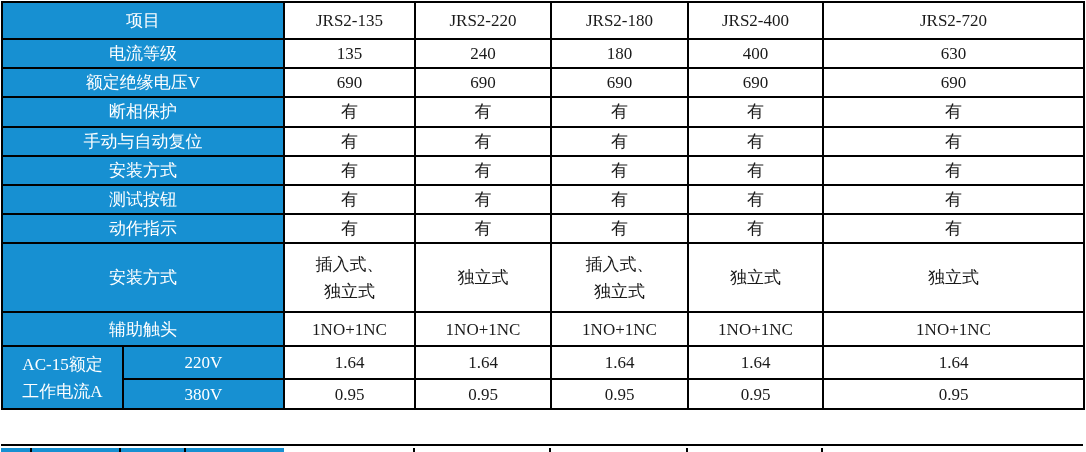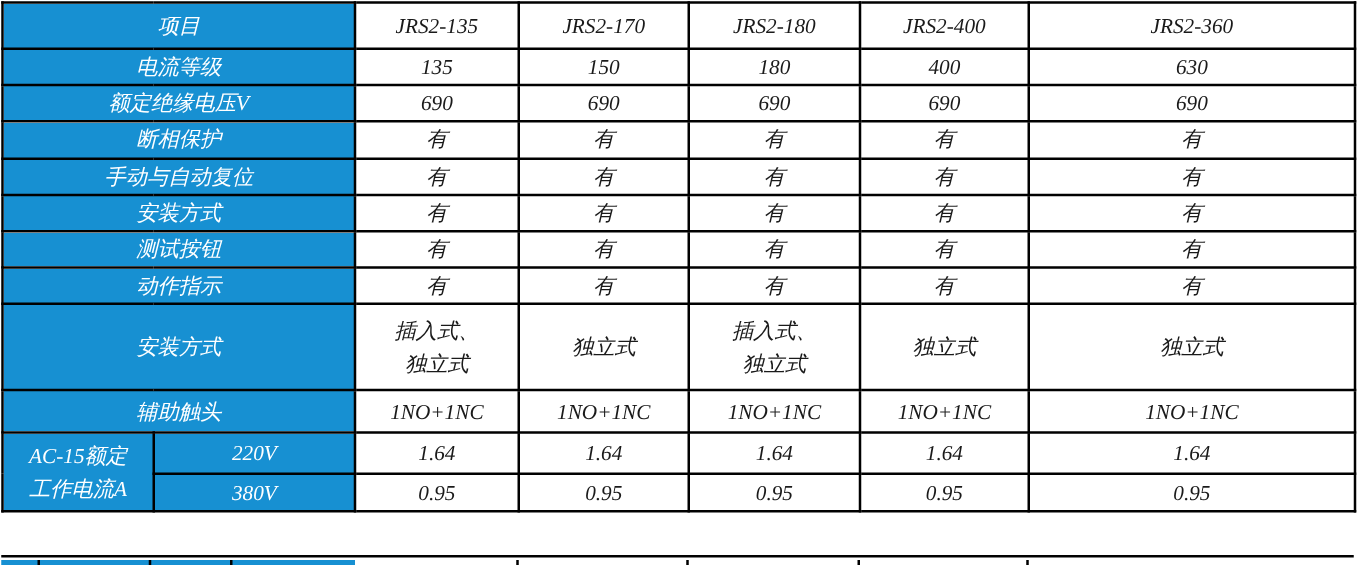--- a/index.html
+++ b/index.html
@@ -9,21 +9,20 @@
     --cell-text:#1a1a1a;
     --page-bg:#ffffff;
   }
   html,body{margin:0;padding:0;}
   body{background:var(--page-bg);font-family:"Liberation Serif","DejaVu Serif",serif;}
   .stage{
     position:relative;
     width:1086px;height:452px;
     background:var(--page-bg);
     overflow:hidden;
-    font-style:italic;
   }
   table.spec{
     position:absolute;left:1px;top:1px;
     width:1082px;
     border-collapse:collapse;
     table-layout:fixed;
   }
   table.spec td{
     border:2px solid var(--border);
     text-align:center;
@@ -76,30 +75,30 @@
       <col style="width:131px">
         <col style="width:136px">
         <col style="width:137px">
       <col style="width:135px">
         <col style="width:261px">
     </colgroup>
     <tbody>
       <tr class="r-head">
         <td colspan="2" class="hd">项目</td>
         <td class="val">JRS2-135</td>
-        <td class="val">JRS2-170</td>
+        <td class="val">JRS2-220</td>
         <td class="val">JRS2-180</td>
         <td class="val">JRS2-400</td>
-        <td class="val">JRS2-360</td>
+        <td class="val">JRS2-720</td>
       </tr>
 
       <tr class="r-std">
         <td colspan="2" class="hd">电流等级</td>
         <td class="val">135</td>
-        <td class="val">150</td>
+        <td class="val">240</td>
         <td class="val">180</td>
         <td class="val">400</td>
         <td class="val">630</td>
       </tr>
 
       <tr class="r-std">
         <td colspan="2" class="hd">额定绝缘电压V</td>
         <td class="val">690</td>
         <td class="val">690</td>
         <td class="val">690</td>

